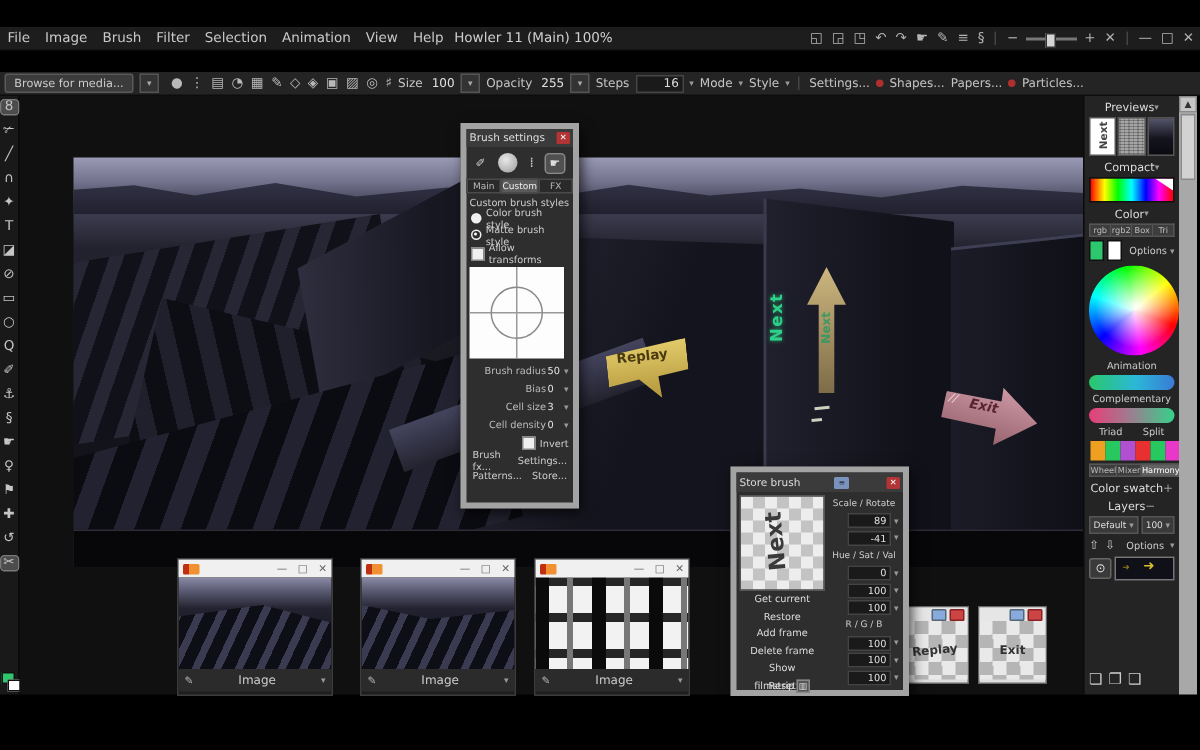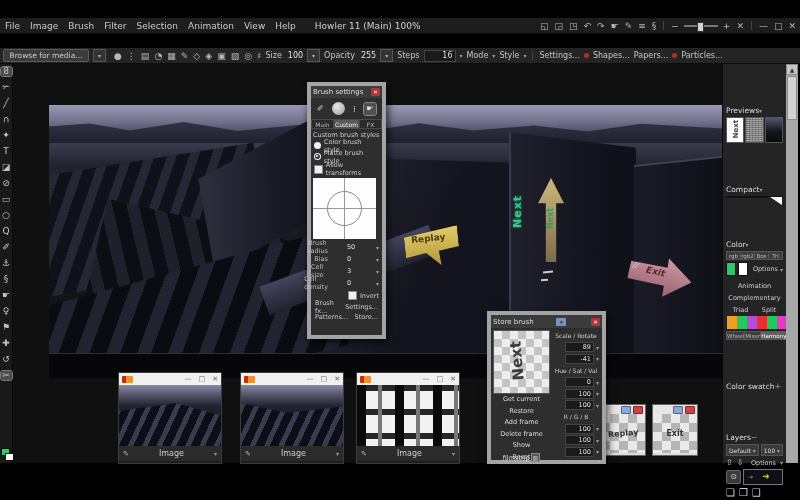--- a/index.html
+++ b/index.html
@@ -5,21 +5,21 @@
   html,body{margin:0;padding:0;background:#000;}
   #app{position:relative;width:800px;height:500px;background:#000;overflow:hidden;
        font-family:"DejaVu Sans","Liberation Sans",sans-serif;color:#c9c9c9;
        -webkit-font-smoothing:antialiased;}
   .abs{position:absolute;}
 
   
   #menubar{left:0;top:18px;width:800px;height:15px;background:#1d1d1d;border-bottom:1px solid #0a0a0a;
            display:flex;align-items:center;font-size:9px;}
   #menubar .mitem{padding:0 5px;cursor:default;}
-  #app-title{margin-left:14px;font-size:9px;color:#cfcfcf;white-space:nowrap;}
+  #app-title{margin-left:2px;font-size:9px;color:#cfcfcf;white-space:nowrap;}
   #menubar-right{margin-left:auto;display:flex;align-items:center;gap:4px;padding-right:3px;font-size:9px;color:#b5b5b5;}
   #menubar-right .icn{padding:0 1px;}
   .vsep{width:1px;height:9px;background:#444;margin:0 2px;}
   #zoom-slider{width:34px;height:2px;background:#777;position:relative;}
   #zoom-knob{position:absolute;left:13px;top:-3px;width:5px;height:8px;background:#d5d5d5;border:1px solid #333;}
 
   
   #toolbar{left:0;top:48px;width:800px;height:16px;background:#242424;border-bottom:1px solid #0c0c0c;
            display:flex;align-items:center;font-size:8px;gap:4px;padding-left:3px;box-sizing:border-box;}
   #browse-btn{width:84px;height:11px;background:#3b3b3b;border:1px solid #5a5a5a;border-radius:2px;
@@ -87,21 +87,21 @@
   .sec-label{font-size:6.5px;color:#ccc;padding:2px 2px 1px;}
   .opt-row{display:flex;align-items:center;gap:3px;padding:1px 3px;height:9px;font-size:6.5px;color:#ccc;}
   .radio{width:7px;height:7px;border-radius:50%;background:#f0f0f0;}
   .radio.sel{background:#2e2e2e;border:1.5px solid #f0f0f0;box-sizing:border-box;position:relative;}
   .radio.sel::after{content:"";position:absolute;left:1px;top:1px;width:2px;height:2px;border-radius:50%;background:#fff;}
   .chk{width:7px;height:7px;background:#f0f0f0;border:1px solid #888;}
   #bp-preview{margin:2px;width:63px;height:61px;background:#fdfdfd;position:relative;}
   #bp-preview .hline{position:absolute;left:0;top:30px;width:100%;height:1px;background:#999;}
   #bp-preview .vline{position:absolute;left:31px;top:0;width:1px;height:100%;background:#999;}
   #bp-preview .circ{position:absolute;left:14px;top:13px;width:33px;height:33px;border:1px solid #8a8a8a;border-radius:50%;}
-  .fieldrow{display:flex;align-items:center;justify-content:flex-end;gap:19px;height:12px;font-size:6.5px;color:#bbb;padding-right:3px;}
+  .fieldrow{display:flex;align-items:center;justify-content:flex-end;gap:1px;height:12px;font-size:6.5px;color:#bbb;padding-right:3px;}
   .fieldrow .val{color:#e5e5e5;min-width:10px;text-align:left;}
   .btnrow{display:flex;justify-content:space-between;padding:0 4px;height:10px;font-size:6.5px;color:#ccc;align-items:center;}
 
   #store-panel{position:absolute;left:487px;top:311px;width:111px;height:145px;}
   #sp-body{display:flex;padding:2px 2px 0 2px;gap:2px;}
   #sp-left{width:57px;display:flex;flex-direction:column;}
   #sp-checker{width:55px;height:62px;border:1px solid #555;
       background:repeating-conic-gradient(#c3c3c3 0% 25%,#ededed 0% 50%) 0 0/16px 16px;position:relative;overflow:hidden;}
   #sp-checker .txt{position:absolute;left:14px;top:10px;writing-mode:vertical-rl;transform:rotate(175deg);
       font-size:15px;font-weight:bold;color:#3a3a3a;}
@@ -136,21 +136,21 @@
   .mw-title{height:9px;background:#e6e6e6;display:flex;align-items:center;justify-content:flex-end;gap:2px;padding:0 2px;}
   .mw-b{width:8px;height:6px;border-radius:1px;}
   .mw-blue{background:#88aadd;border:1px solid #567;}
   .mw-red{background:#c44;border:1px solid #822;}
   .mw-checker{height:39px;background:repeating-conic-gradient(#b5b5b5 0% 25%,#e9e9e9 0% 50%) 0 0/18px 18px;
       display:flex;align-items:center;justify-content:center;font-size:8px;font-weight:bold;color:#333;}
 
   
   #right-panel{left:722px;top:64px;width:64px;height:399px;background:#242424;border-left:1px solid #0a0a0a;
       display:flex;flex-direction:column;padding:2px 3px;box-sizing:border-box;gap:2px;font-size:7.5px;}
-  .rp-hdr{display:flex;justify-content:flex-start;align-items:center;color:#ddd;height:10px;margin-top:40px;}
+  .rp-hdr{display:flex;justify-content:center;align-items:center;color:#ddd;height:10px;}
   .rp-hdr .a{font-size:6px;color:#999;}
   #rp-thumbs{display:flex;gap:1px;}
   .rp-thumb{width:19px;height:24px;border:1px solid #555;}
   #rp-thumb-brush{background:#fff;position:relative;overflow:hidden;}
   #rp-thumb-brush span{position:absolute;left:5px;top:2px;writing-mode:vertical-rl;transform:rotate(180deg);font-size:7px;font-weight:bold;color:#444;}
   #rp-thumb-noise{background:repeating-linear-gradient(0deg,#9a9a9a 0 1px,#cfcfcf 1px 2px),repeating-linear-gradient(90deg,#aaa 0 1px,#ccc 1px 3px);background-blend-mode:multiply;}
   #rp-thumb-scene{background:linear-gradient(180deg,#55556c 0%,#15151f 55%,#0a0a10 100%);}
   #rp-compact-bar{height:15px;border:1px solid #111;position:relative;
       background:linear-gradient(90deg,#f00,#ff0 17%,#0f0 33%,#0ff 50%,#00f 67%,#f0f 83%,#f00);}
   #rp-compact-bar .wcorner{position:absolute;right:0;top:0;width:12px;height:8px;background:#fff;clip-path:polygon(100% 0,0 0,100% 100%);}

